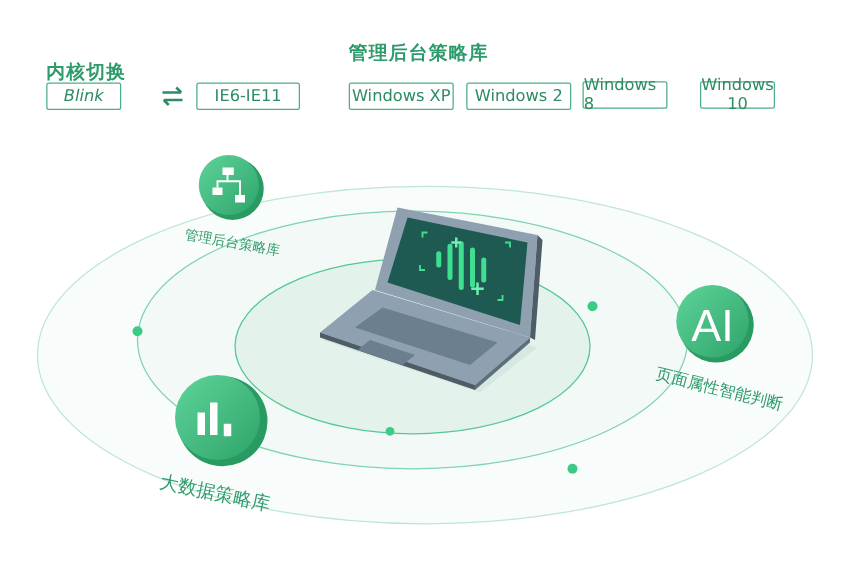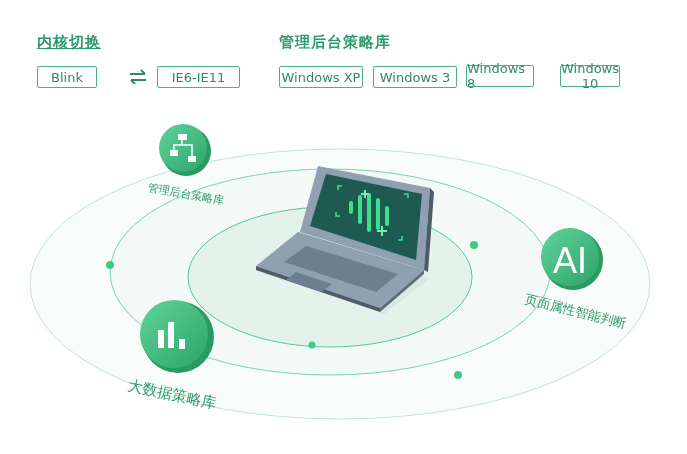--- a/index.html
+++ b/index.html
@@ -6,32 +6,32 @@
   body{width:687px;height:454px;background:#ffffff;position:relative;overflow:hidden;font-family:"Liberation Sans","DejaVu Sans",sans-serif;}
   .heading{position:absolute;font-size:15px;font-weight:bold;color:#2e9b6b;letter-spacing:1px;font-family:"DejaVu Sans",sans-serif;}
   .tag{position:absolute;height:22px;border:1px solid #4caf87;border-radius:2px;background:#fff;color:#2e8c63;font-size:13px;display:flex;align-items:center;justify-content:center;box-sizing:border-box;font-family:"DejaVu Sans",sans-serif;}
   .swap{position:absolute;left:128px;top:68px;width:20px;height:18px;}
   svg.scene{position:absolute;left:0;top:0;}
   .label{position:absolute;color:#2e9b6b;font-family:"DejaVu Sans",sans-serif;white-space:nowrap;transform-origin:left center;}
 </style>
 </head>
 <body>
 
-<div class="heading" style="left:37px;top:33px;text-decoration:underline;">内核切换</div>
+<div class="heading" style="left:37px;top:48px;">内核切换</div>
 <div class="heading" style="left:279px;top:33px;">管理后台策略库</div>
 
-<div class="tag" style="left:37px;top:66px;width:60px;">Blink</div>
+<div class="tag" style="left:37px;top:66px;width:60px;font-style:italic;">Blink</div>
 <svg class="swap" viewBox="0 0 20 18">
   <path d="M2 6 H17 M13 2 L17 6" stroke="#2e8c63" stroke-width="2" fill="none"></path>
   <path d="M18 12 H3 M7 16 L3 12" stroke="#2e8c63" stroke-width="2" fill="none"></path>
 </svg>
 <div class="tag" style="left:157px;top:66px;width:83px;">IE6-IE11</div>
 
 <div class="tag" style="left:279px;top:66px;width:84px;">Windows XP</div>
-<div class="tag" style="left:373px;top:66px;width:84px;">Windows 3</div>
+<div class="tag" style="left:373px;top:66px;width:84px;">Windows 2</div>
 <div class="tag" style="left:466px;top:65px;width:68px;">Windows 8</div>
 <div class="tag" style="left:560px;top:65px;width:60px;text-align:center;">Windows 10</div>
 
 <svg class="scene" width="687" height="454">
   <defs>
     <radialGradient id="g1" cx="50%" cy="50%" r="50%">
       <stop offset="0%" stop-color="#e6f3ee"></stop>
       <stop offset="100%" stop-color="#f6fbf9"></stop>
     </radialGradient>
     <linearGradient id="badge" x1="0" y1="0" x2="1" y2="1">

